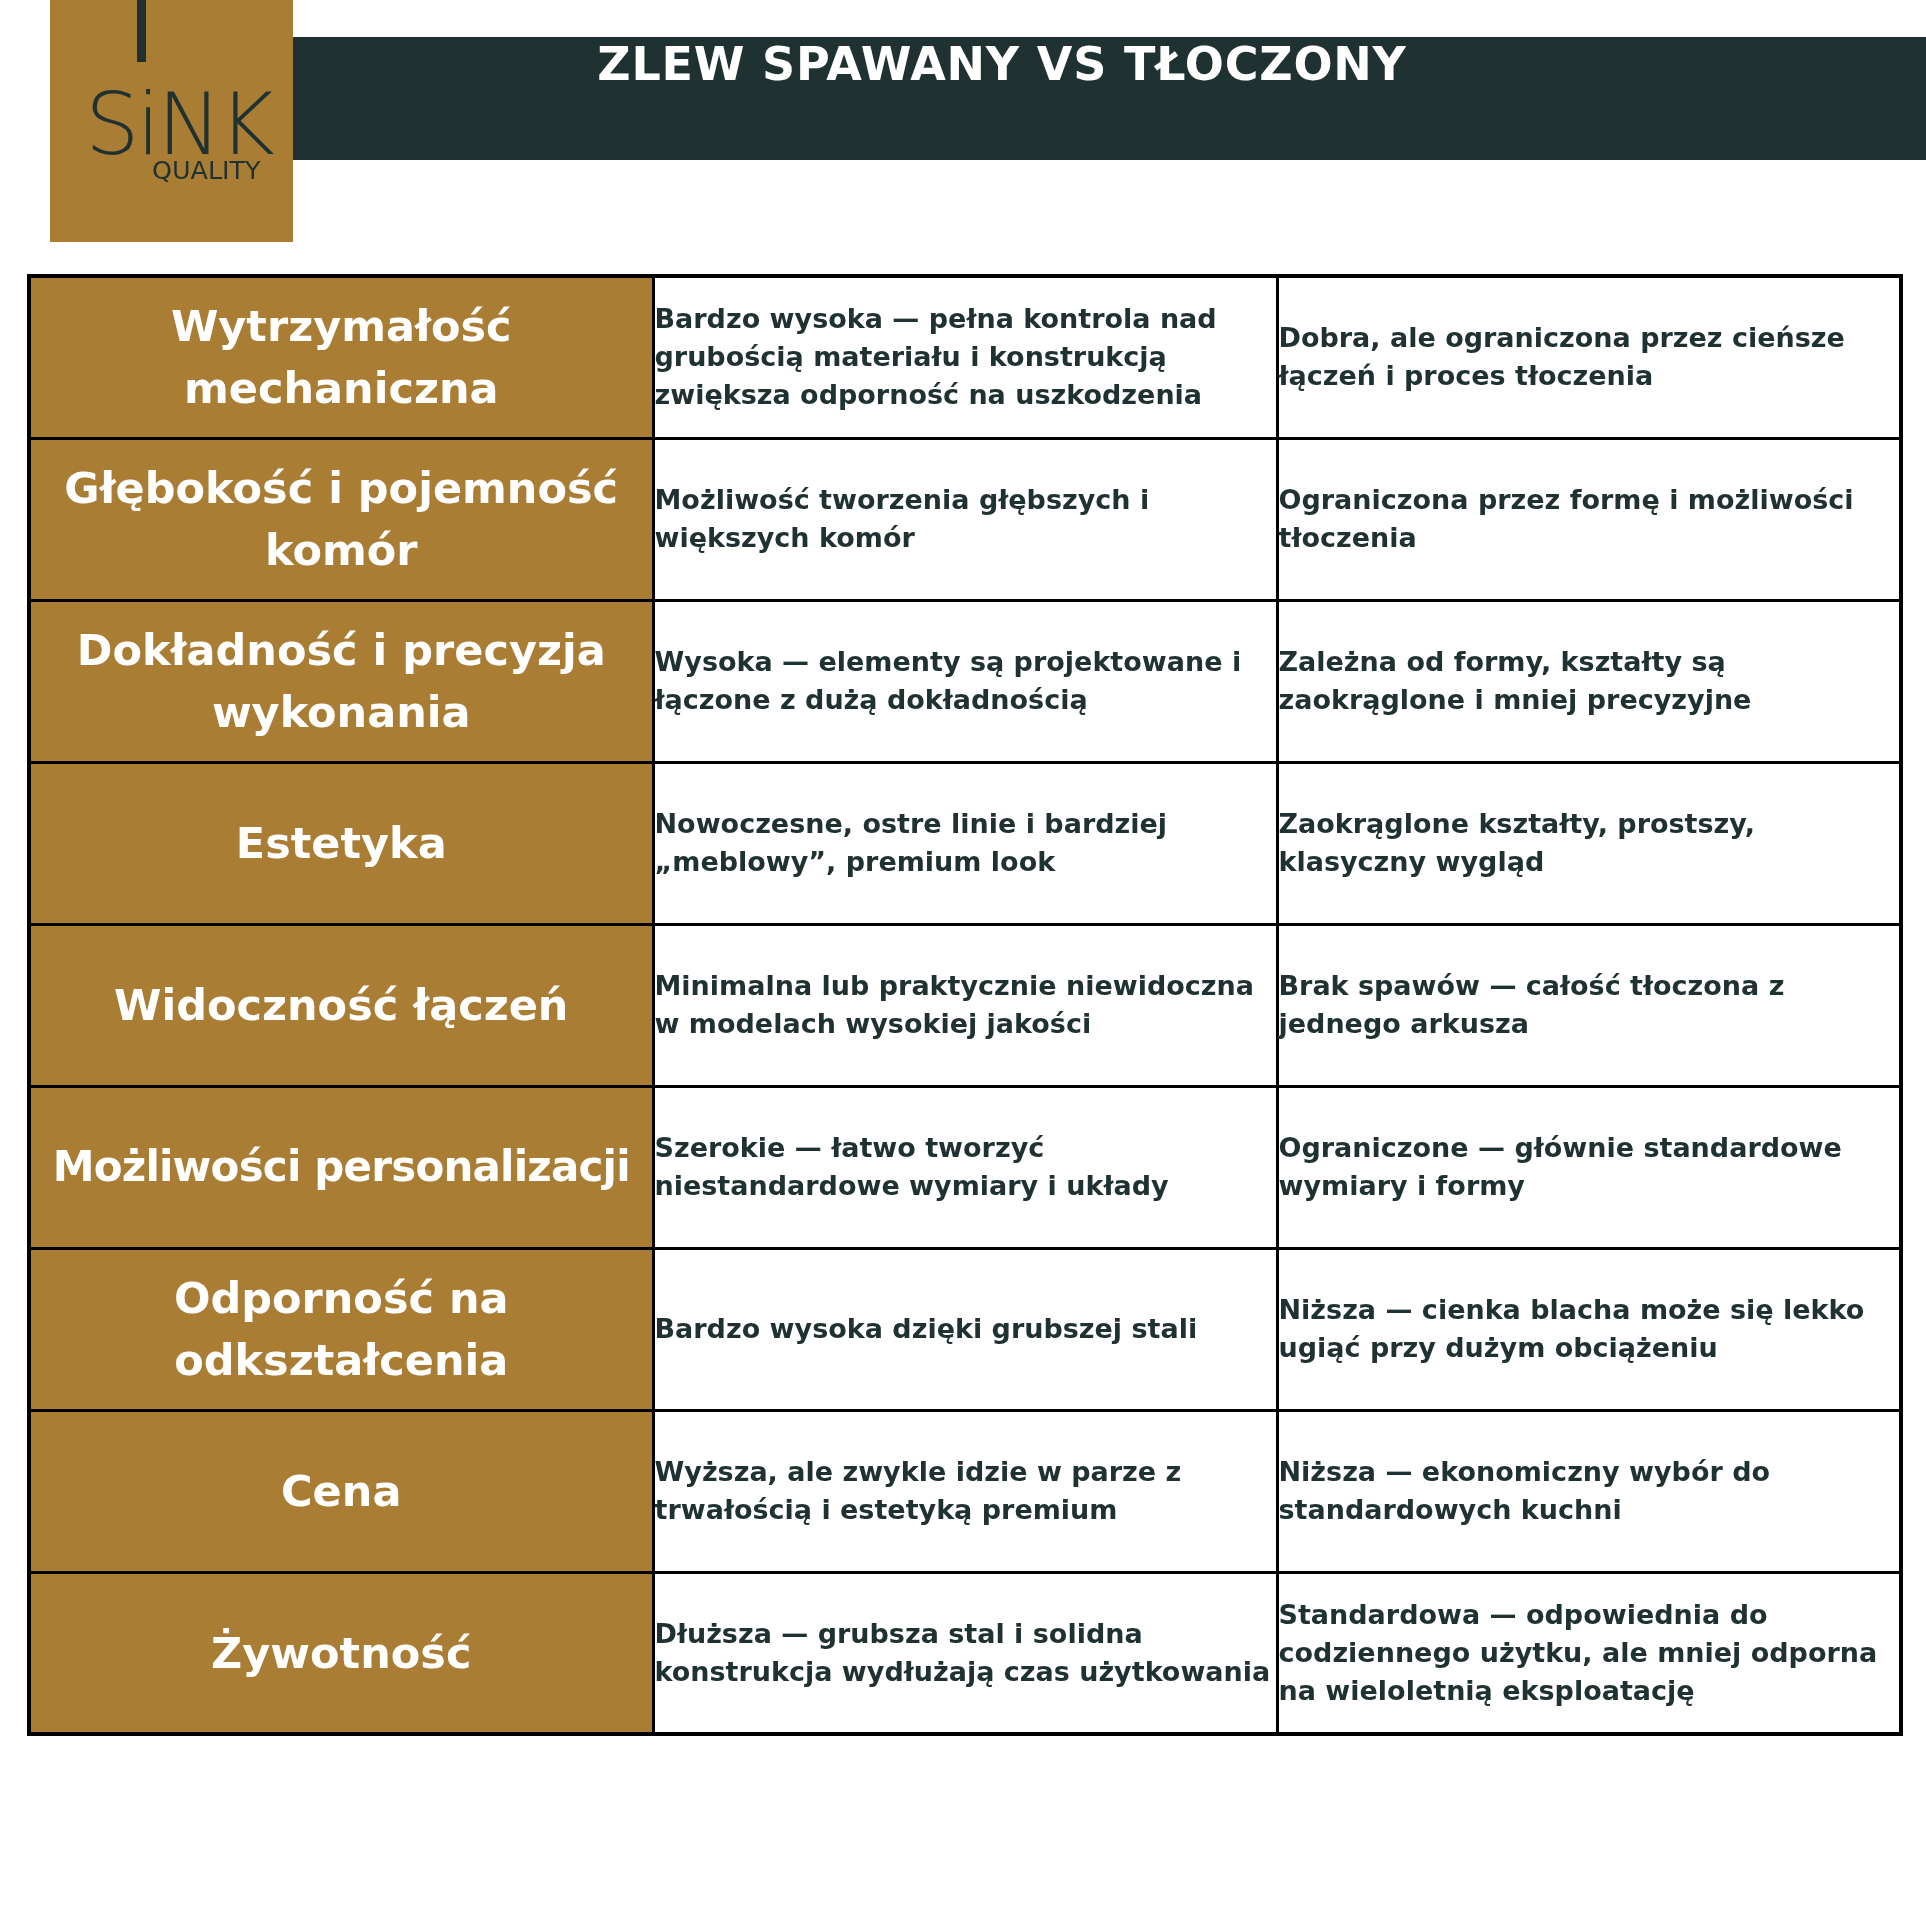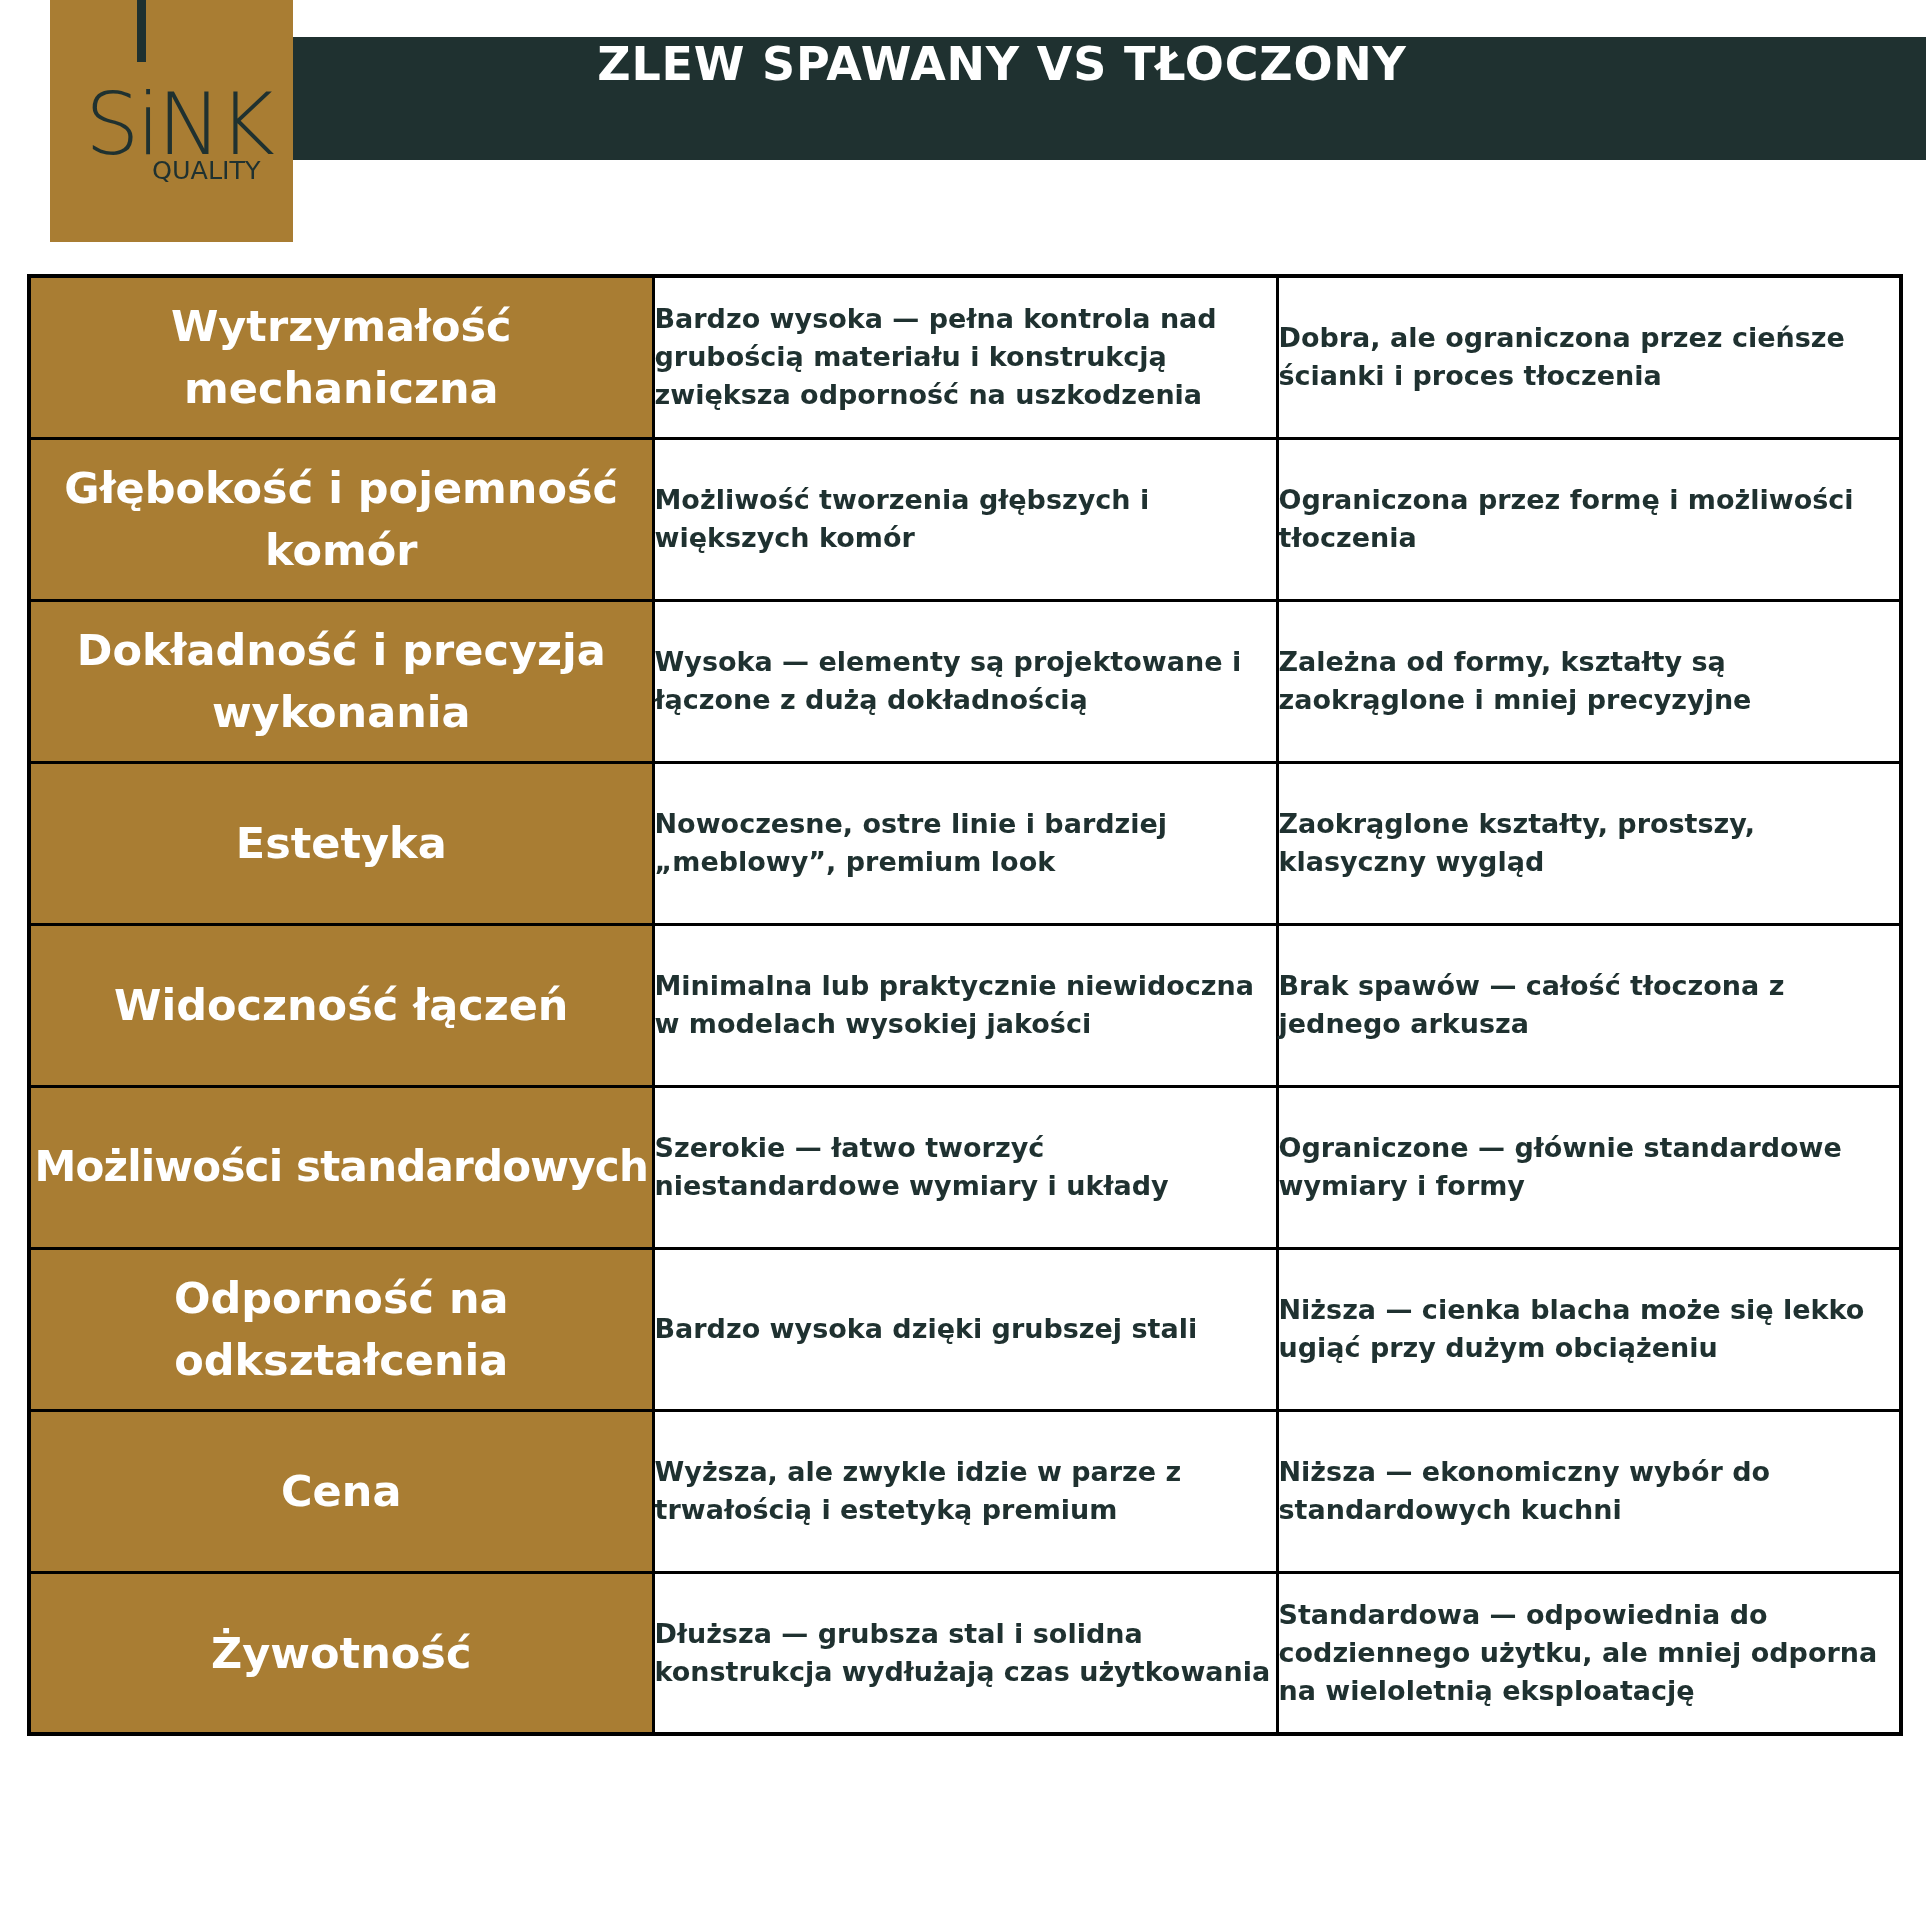--- a/index.html
+++ b/index.html
@@ -37,21 +37,21 @@
 <table class="cmp">
   <colgroup>
       <col class="c1">
       <col class="c2">
       <col class="c3">
     </colgroup>
   <tbody>
   <tr class="row">
     <td class="feat">Wytrzymałość mechaniczna</td>
     <td class="val">Bardzo wysoka — pełna kontrola nad grubością materiału i konstrukcją zwiększa odporność na uszkodzenia</td>
-    <td class="val">Dobra, ale ograniczona przez cieńsze ścianki i proces tłoczenia</td>
+    <td class="val">Dobra, ale ograniczona przez cieńsze łączeń i proces tłoczenia</td>
   </tr>
   <tr class="row">
     <td class="feat">Głębokość i pojemność komór</td>
     <td class="val">Możliwość tworzenia głębszych i większych komór</td>
     <td class="val">Ograniczona przez formę i możliwości tłoczenia</td>
   </tr>
   <tr class="row">
     <td class="feat">Dokładność i precyzja wykonania</td>
     <td class="val">Wysoka — elementy są projektowane i łączone z dużą dokładnością</td>
     <td class="val">Zależna od formy, kształty są zaokrąglone i mniej precyzyjne</td>
@@ -60,21 +60,21 @@
     <td class="feat">Estetyka</td>
     <td class="val">Nowoczesne, ostre linie i bardziej „meblowy”, premium look</td>
     <td class="val">Zaokrąglone kształty, prostszy, klasyczny wygląd</td>
   </tr>
   <tr class="row">
     <td class="feat">Widoczność łączeń</td>
     <td class="val">Minimalna lub praktycznie niewidoczna w modelach wysokiej jakości</td>
     <td class="val">Brak spawów — całość tłoczona z jednego arkusza</td>
   </tr>
   <tr class="row">
-    <td class="feat long">Możliwości standardowych</td>
+    <td class="feat long">Możliwości personalizacji</td>
     <td class="val">Szerokie — łatwo tworzyć niestandardowe wymiary i układy</td>
     <td class="val">Ograniczone — głównie standardowe wymiary i formy</td>
   </tr>
   <tr class="row">
     <td class="feat">Odporność na odkształcenia</td>
     <td class="val">Bardzo wysoka dzięki grubszej stali</td>
     <td class="val">Niższa — cienka blacha może się lekko ugiąć przy dużym obciążeniu</td>
   </tr>
   <tr class="row">
     <td class="feat">Cena</td>

